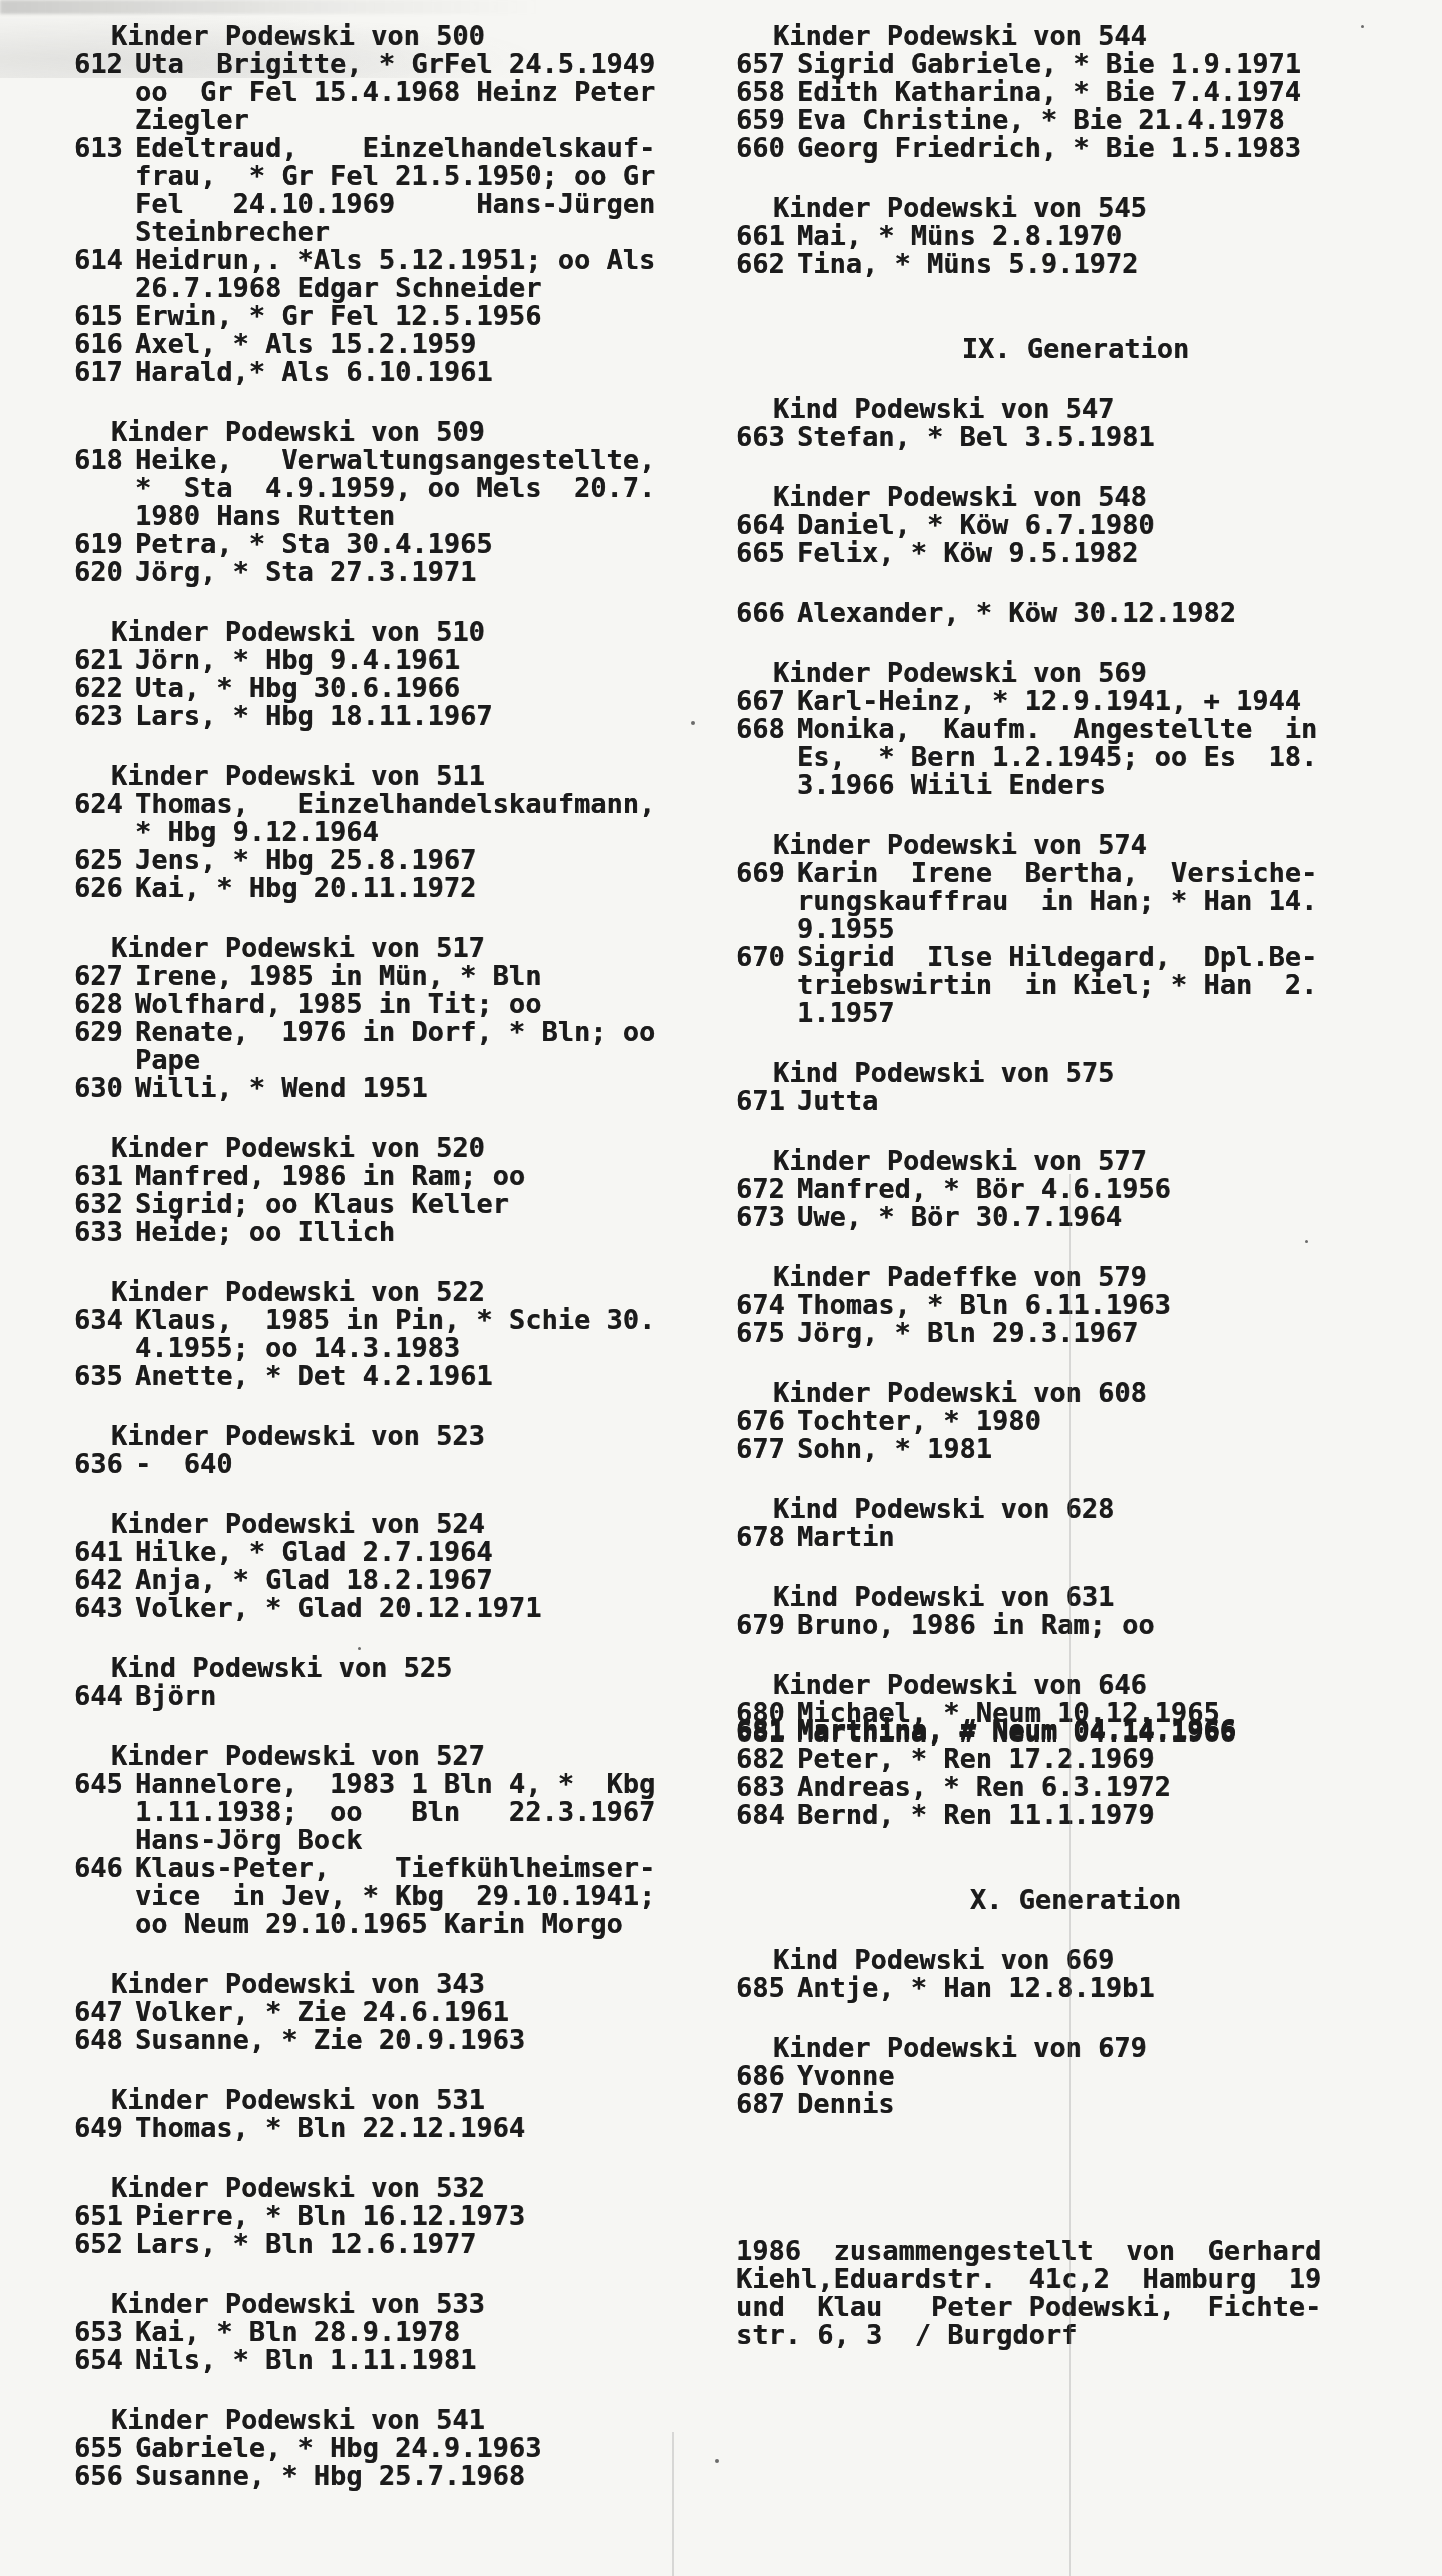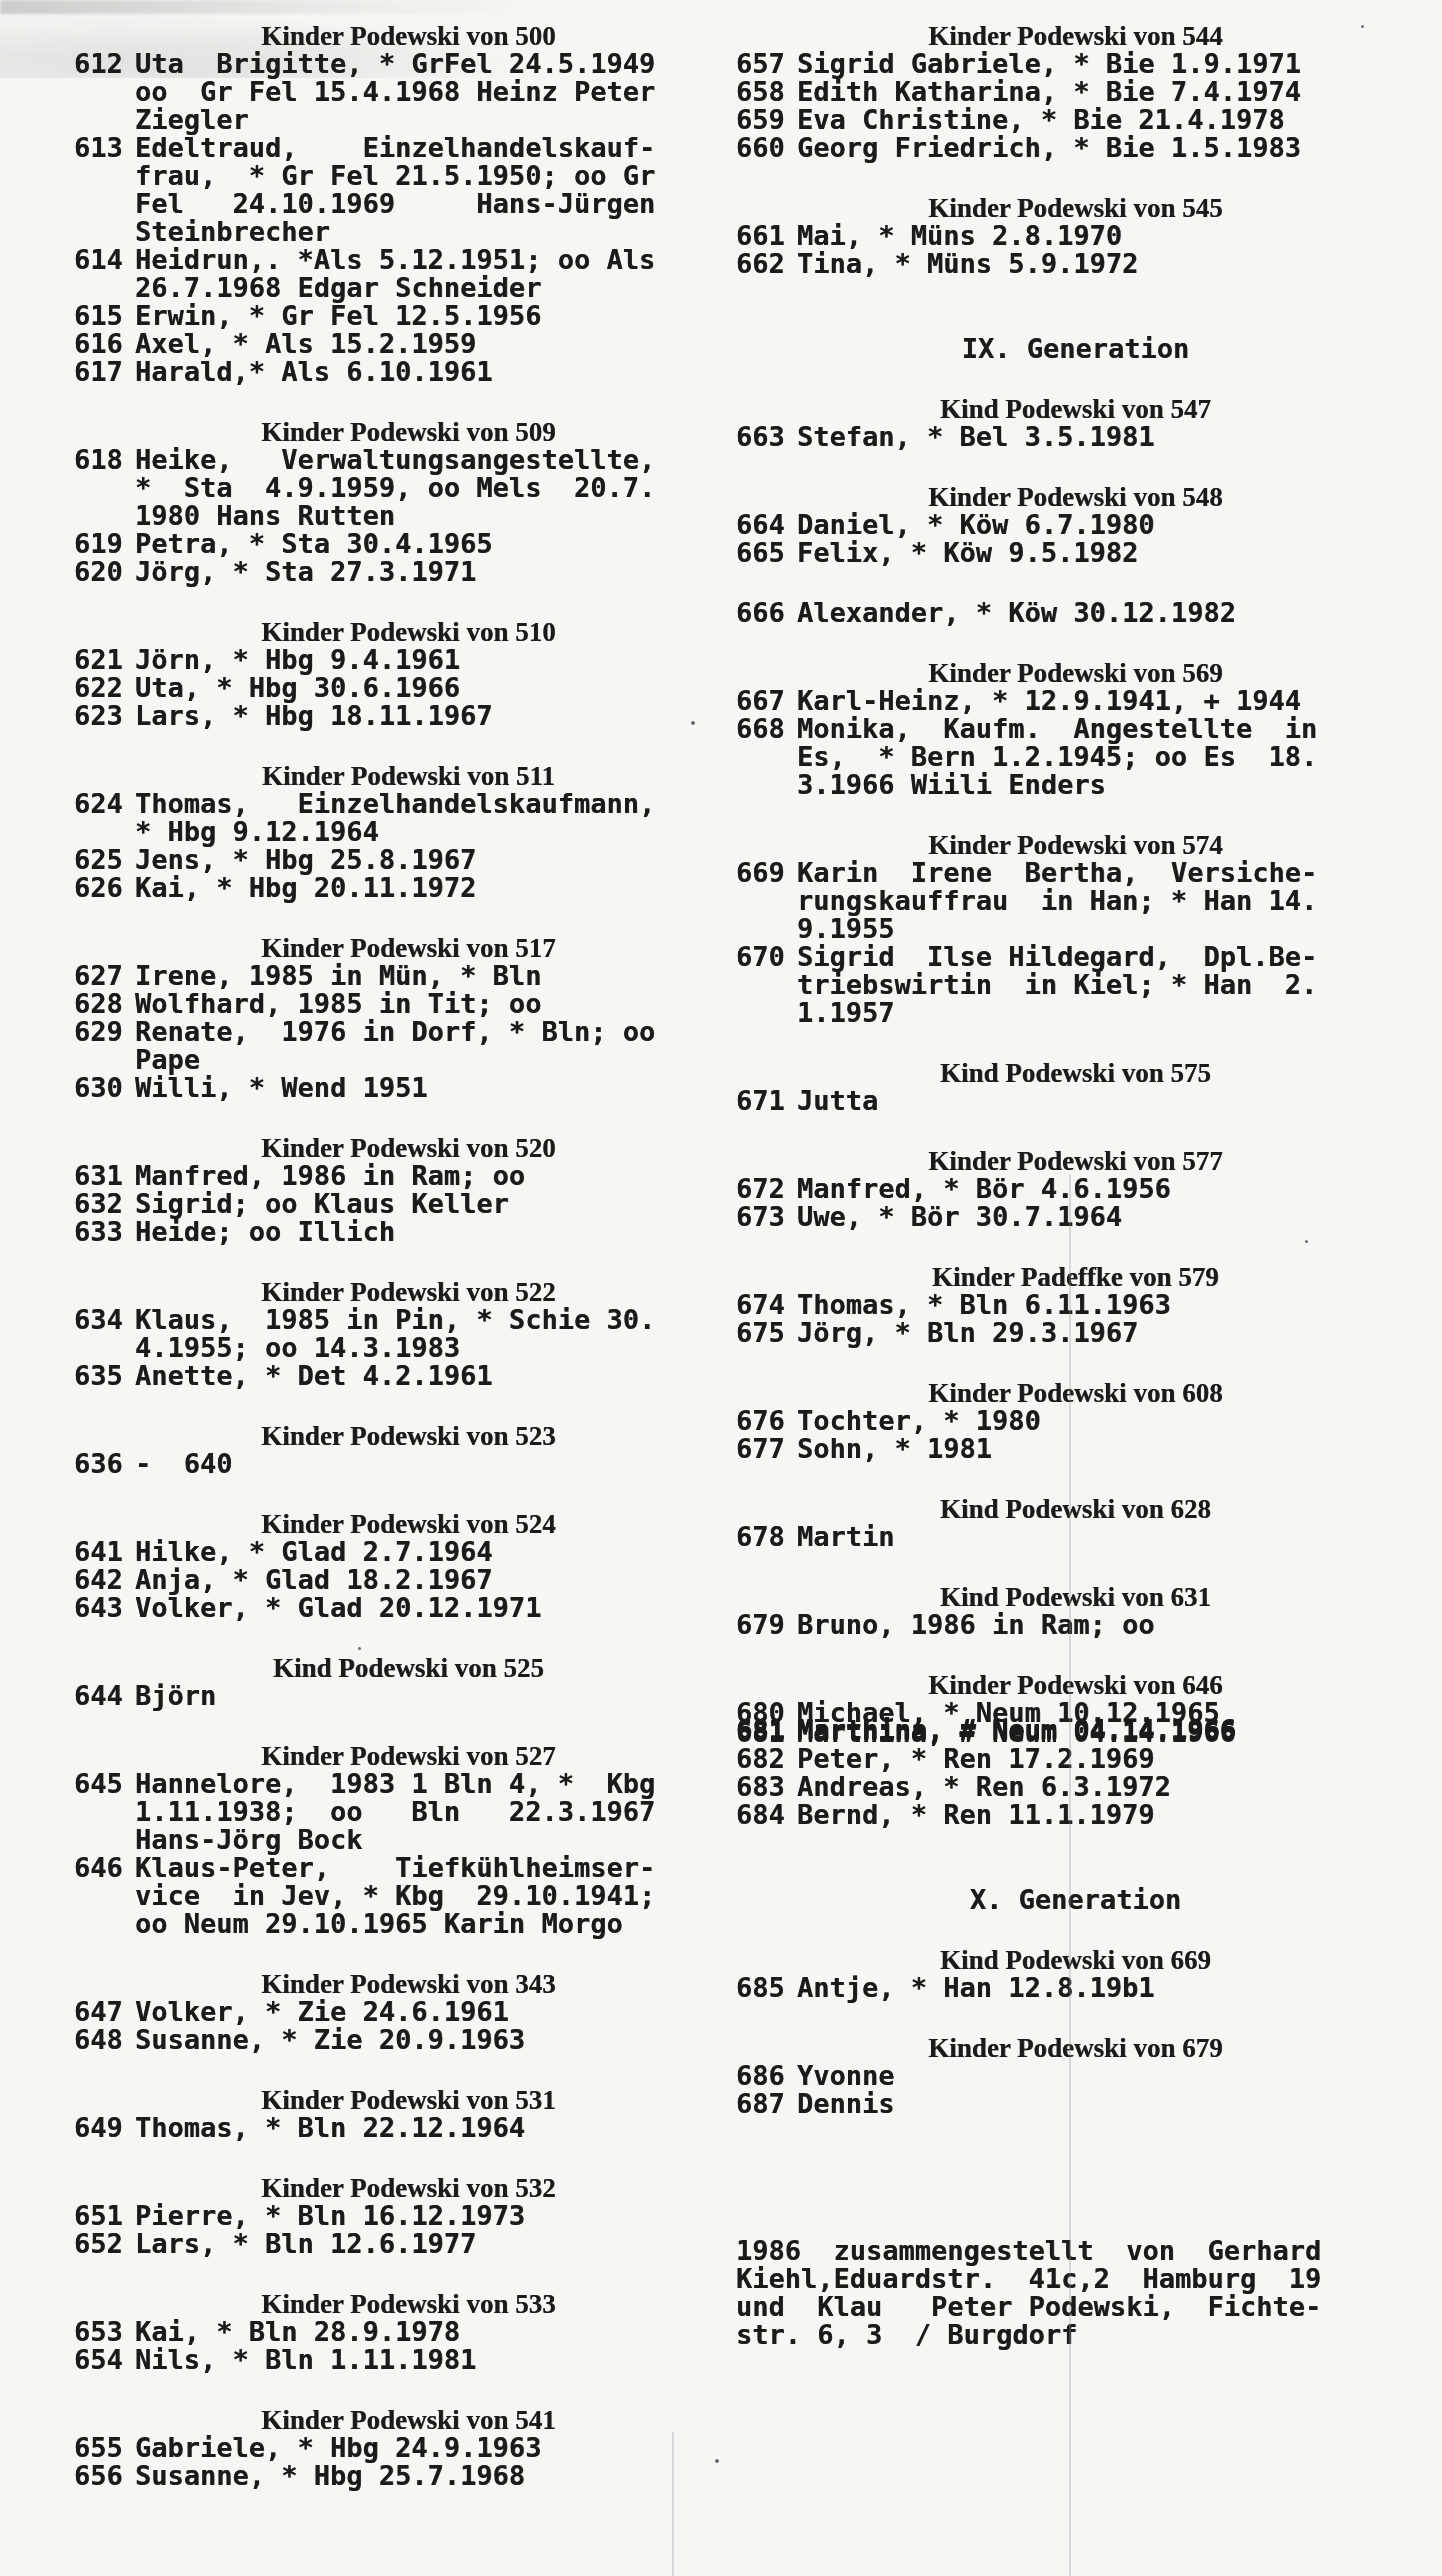--- a/index.html
+++ b/index.html
@@ -8,21 +8,21 @@
     background:#f6f6f3; overflow:hidden;
     font-family:"DejaVu Sans Mono", "Liberation Mono", monospace;
     font-weight:700; font-size:27px; line-height:28px; color:#1b1b1b;
     text-shadow:0.3px 0.3px 0.4px rgba(30,30,30,0.72);
   }
   .col { position:absolute; top:22px; }
   .col-left  { left:74px;  width:632px; }
   .col-right { left:736px; width:642px; }
   .sec { margin-top:32px; }
   .col .sec:first-child { margin-top:0; }
-  .sec-header { text-align:center; padding-left:37px; white-space:pre;font-family:Liberation Serif, serif; }
+  .sec-header { text-align:left; padding-left:37px; white-space:pre; }
   .entry { display:flex; align-items:flex-start; }
   .num { flex:0 0 61px; width:61px; }
   .lines { white-space:pre; }
   .gen-heading { text-align:center; padding-left:37px; margin:57px 0 32px 0; }
   .footer { margin-top:119px; white-space:pre; }
   .overstruck {
     margin-top:-10px;
     filter:blur(0.6px);
     text-shadow:0 2.5px 0 #1c1c1c, 0 0.8px 0 #1c1c1c, 0.5px 0 0 #1c1c1c;
     transform:translateY(-0.8px);

